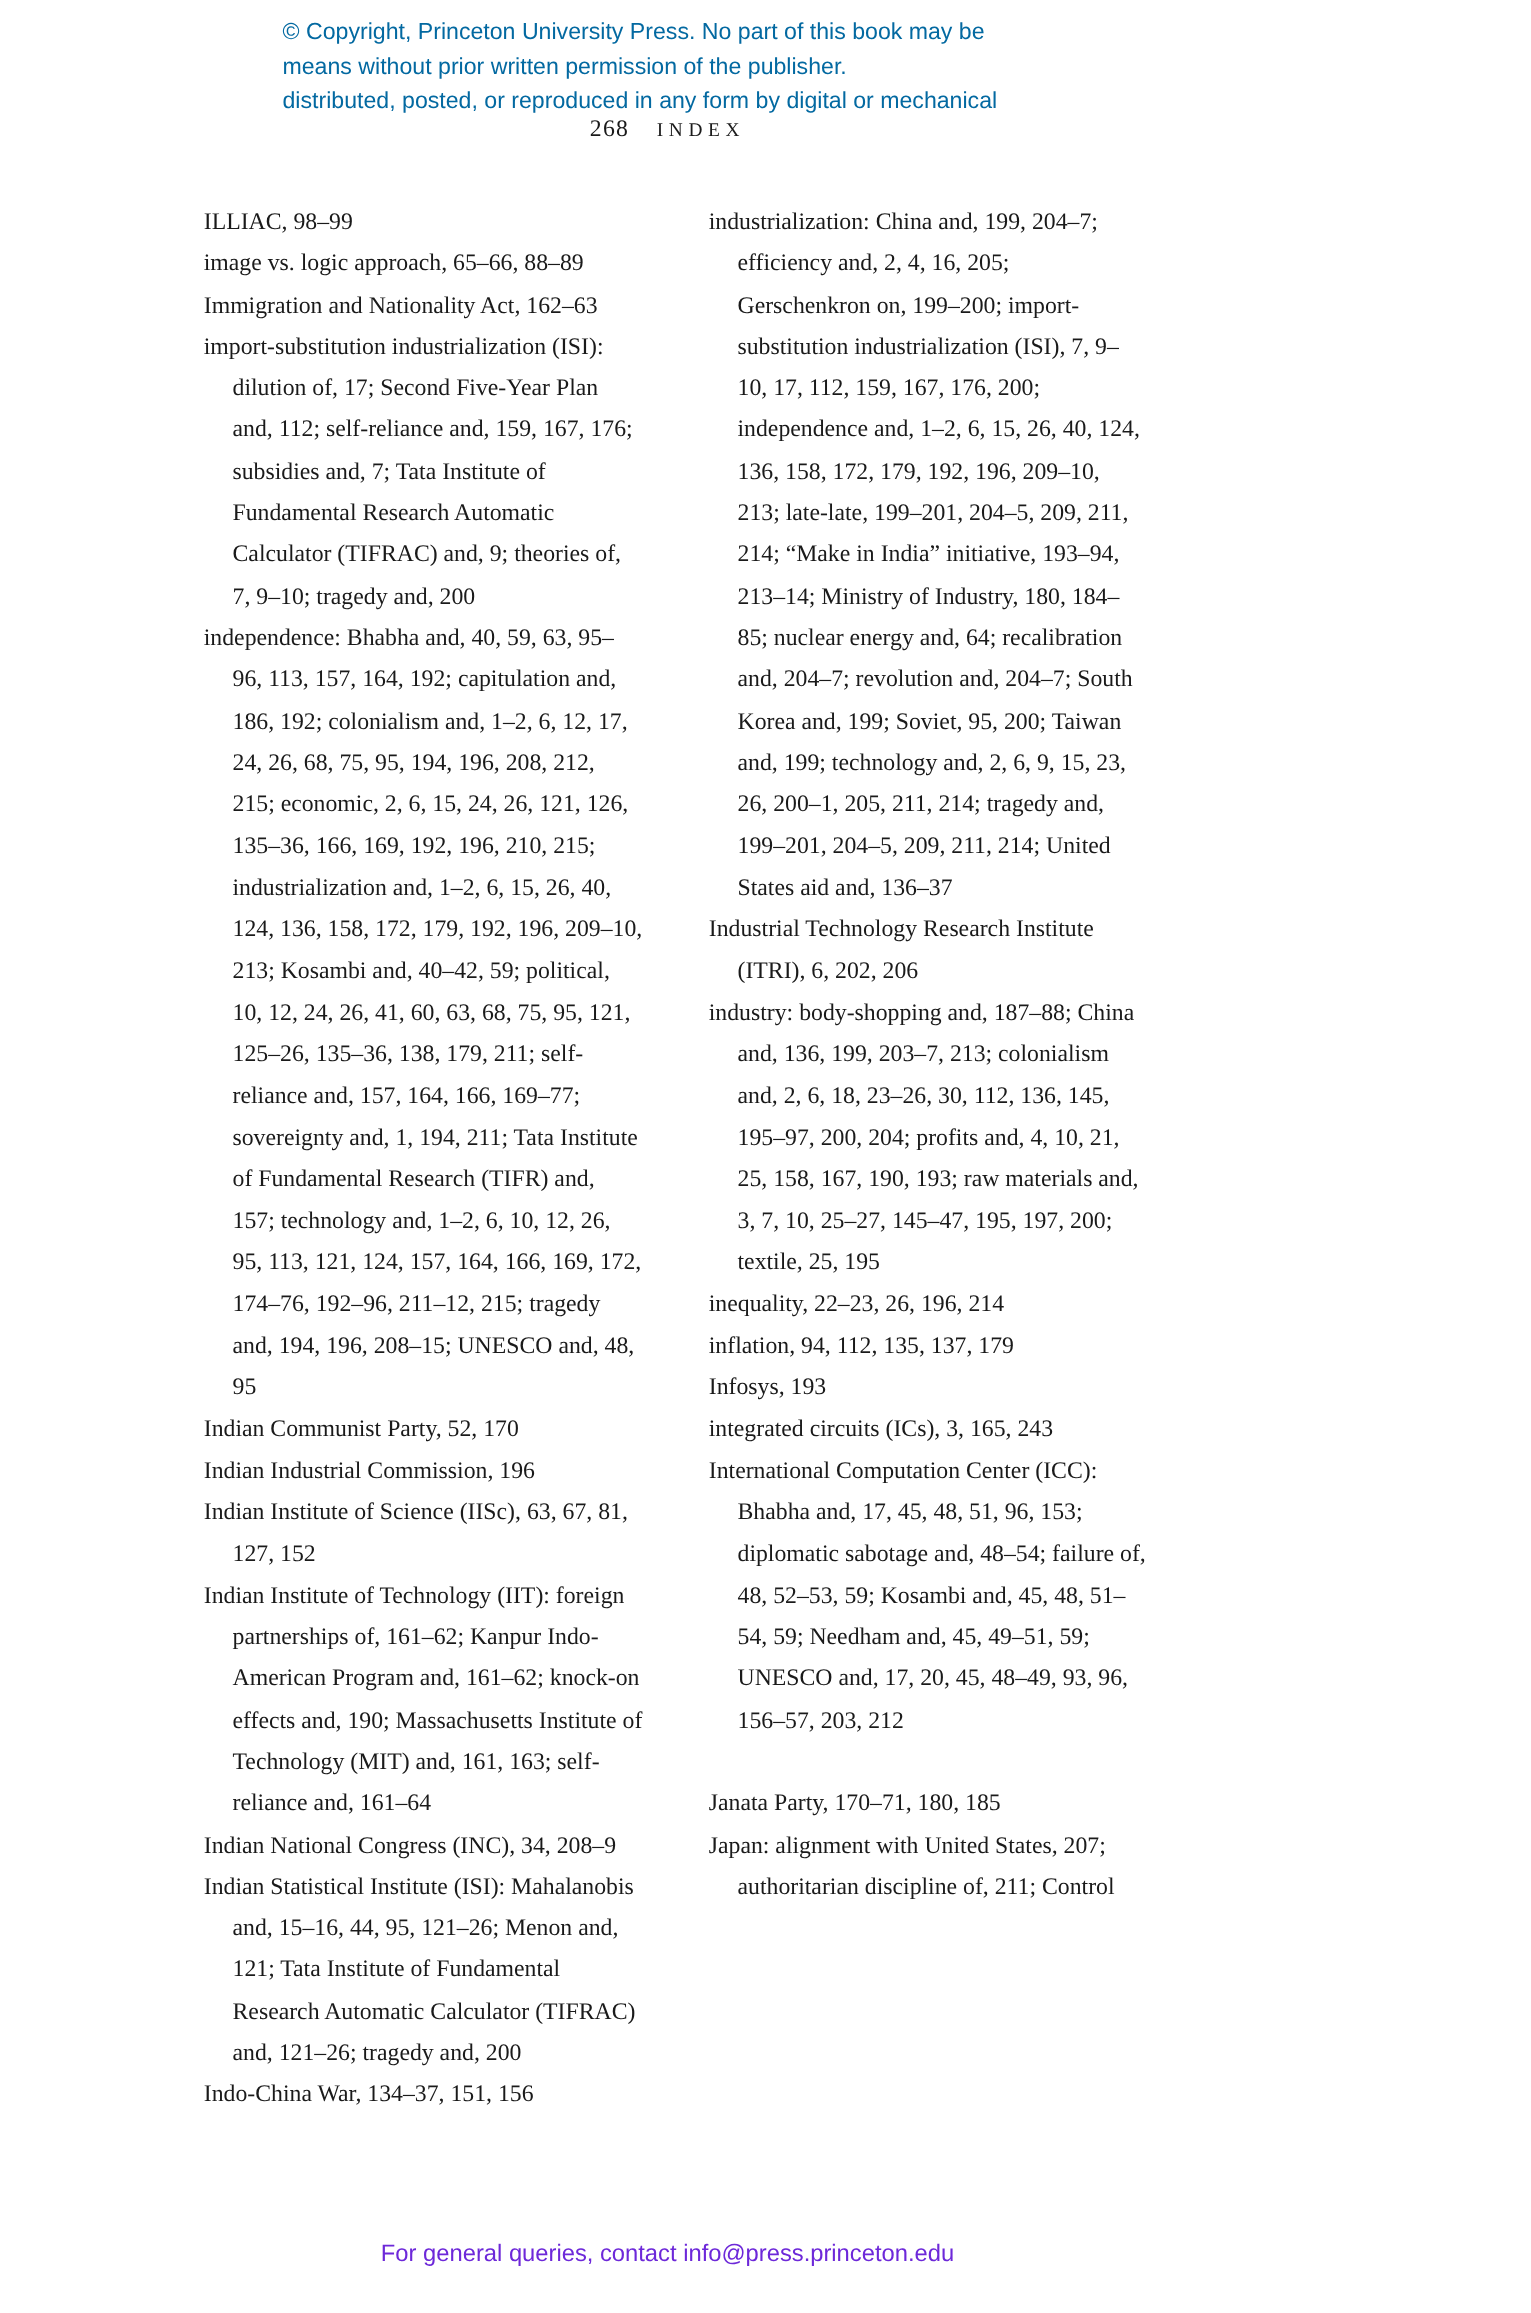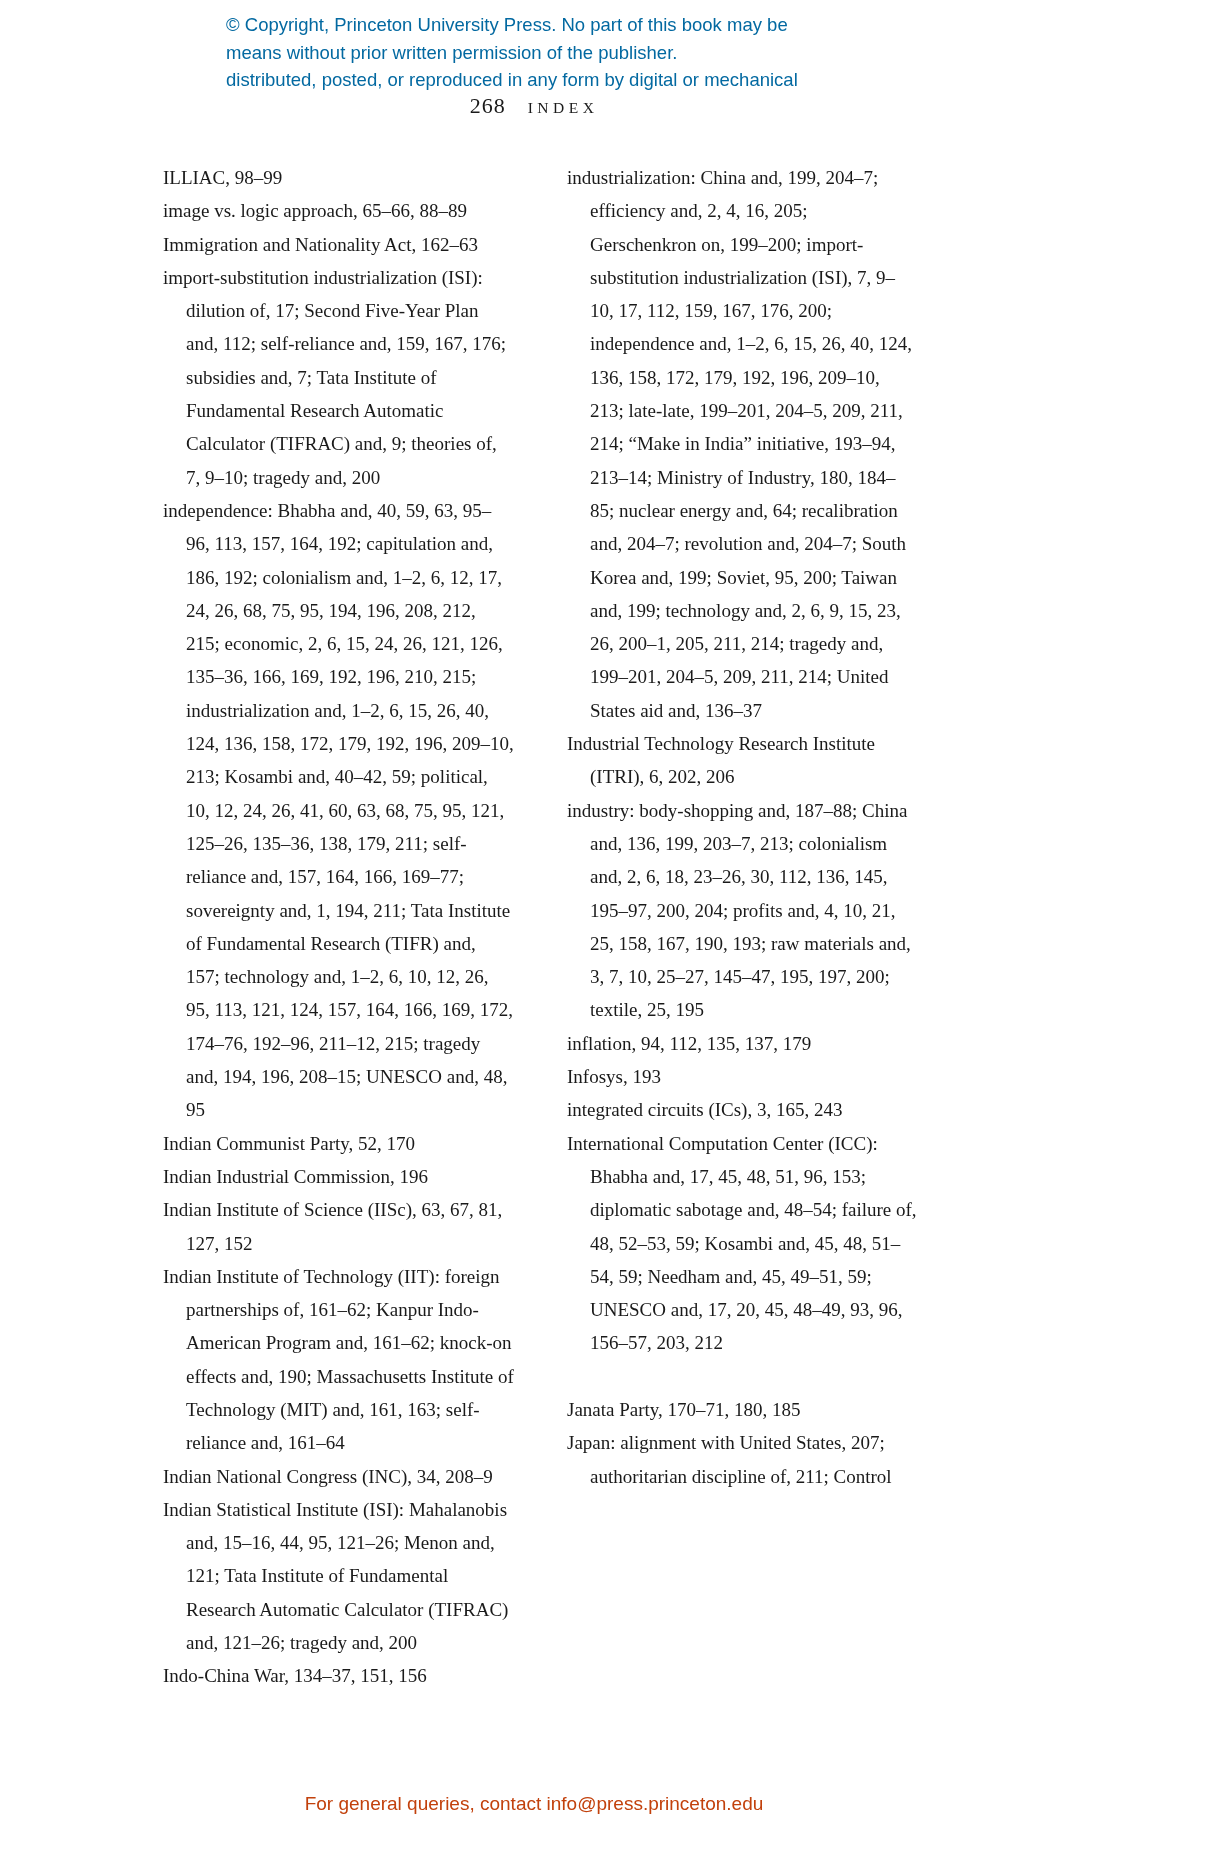--- a/index.html
+++ b/index.html
@@ -17,39 +17,39 @@
     position: absolute; left: 226px; top: 11px; width: 640px;
     font-family: "Liberation Sans", sans-serif;
     font-size: 18.5px; line-height: 27.5px; color: #0369a1;
   }
   .copyright p { margin: 0; }
 
   .running-head {
     position: absolute; left: 163px; top: 93px; width: 742px;
     text-align: center; white-space: nowrap;
   }
-  .folio { font-size: 22px; letter-spacing: 1px; }
+  .folio { font-size: 19px; letter-spacing: 1px; }
   .head-title {
     font-size: 15.5px; letter-spacing: 4.5px; margin-left: 22px;
   }
 
   .columns {
     position: absolute; left: 163px; top: 161px; width: 741px;
     display: flex; gap: 53px;
     font-size: 19px; line-height: 33.3px;
   }
   .col { width: 351px; flex: none; }
   .entry { margin: 0; padding-left: 23px; text-indent: -23px; }
   .section-gap { height: 33.3px; }
 
   .footer {
     position: absolute; left: 163px; top: 1793px; width: 742px;
     text-align: center;
     font-family: "Liberation Sans", sans-serif;
-    font-size: 19px; color: #c2410c;
+    font-size: 19px; color: #6d28d9;
   }
 </style>
 </head>
 <body>
 
 <div class="page">
 
   <div class="copyright">
 
   <p>© Copyright, Princeton University Press. No part of this book may be</p>
@@ -77,20 +77,21 @@
         <p class="entry">Indian Statistical Institute (ISI): Mahalanobis and, 15–16, 44, 95, 121–26; Menon and, 121; Tata Institute of Fundamental Research Automatic Calculator (TIFRAC) and, 121–26; tragedy and, 200</p>
         <p class="entry">Indo-China War, 134–37, 151, 156</p>
       </section>
 
     <section class="col">
       <div>
 
       <p class="entry">industrialization: China and, 199, 204–7; efficiency and, 2, 4, 16, 205; Gerschenkron on, 199–200; import-substitution industrialization (ISI), 7, 9–10, 17, 112, 159, 167, 176, 200; independence and, 1–2, 6, 15, 26, 40, 124, 136, 158, 172, 179, 192, 196, 209–10, 213; late-late, 199–201, 204–5, 209, 211, 214; “Make in India” initiative, 193–94, 213–14; Ministry of Industry, 180, 184–85; nuclear energy and, 64; recalibration and, 204–7; revolution and, 204–7; South Korea and, 199; Soviet, 95, 200; Taiwan and, 199; technology and, 2, 6, 9, 15, 23, 26, 200–1, 205, 211, 214; tragedy and, 199–201, 204–5, 209, 211, 214; United States aid and, 136–37</p>
           <p class="entry">Industrial Technology Research Institute (ITRI), 6, 202, 206</p>
           <p class="entry">industry: body-shopping and, 187–88; China and, 136, 199, 203–7, 213; colonialism and, 2, 6, 18, 23–26, 30, 112, 136, 145, 195–97, 200, 204; profits and, 4, 10, 21, 25, 158, 167, 190, 193; raw materials and, 3, 7, 10, 25–27, 145–47, 195, 197, 200; textile, 25, 195</p>
+          <p class="entry">inequality, 22–23, 26, 196, 214</p>
           <p class="entry">inflation, 94, 112, 135, 137, 179</p>
           <p class="entry">Infosys, 193</p>
           <p class="entry">integrated circuits (ICs), 3, 165, 243</p>
           <p class="entry">International Computation Center (ICC): Bhabha and, 17, 45, 48, 51, 96, 153; diplomatic sabotage and, 48–54; failure of, 48, 52–53, 59; Kosambi and, 45, 48, 51–54, 59; Needham and, 45, 49–51, 59; UNESCO and, 17, 20, 45, 48–49, 93, 96, 156–57, 203, 212</p>
         </div>
       <div class="section-gap"></div>
       <div>
 
       <p class="entry">Janata Party, 170–71, 180, 185</p>
           <p class="entry">Japan: alignment with United States, 207; authoritarian discipline of, 211; Control</p>

